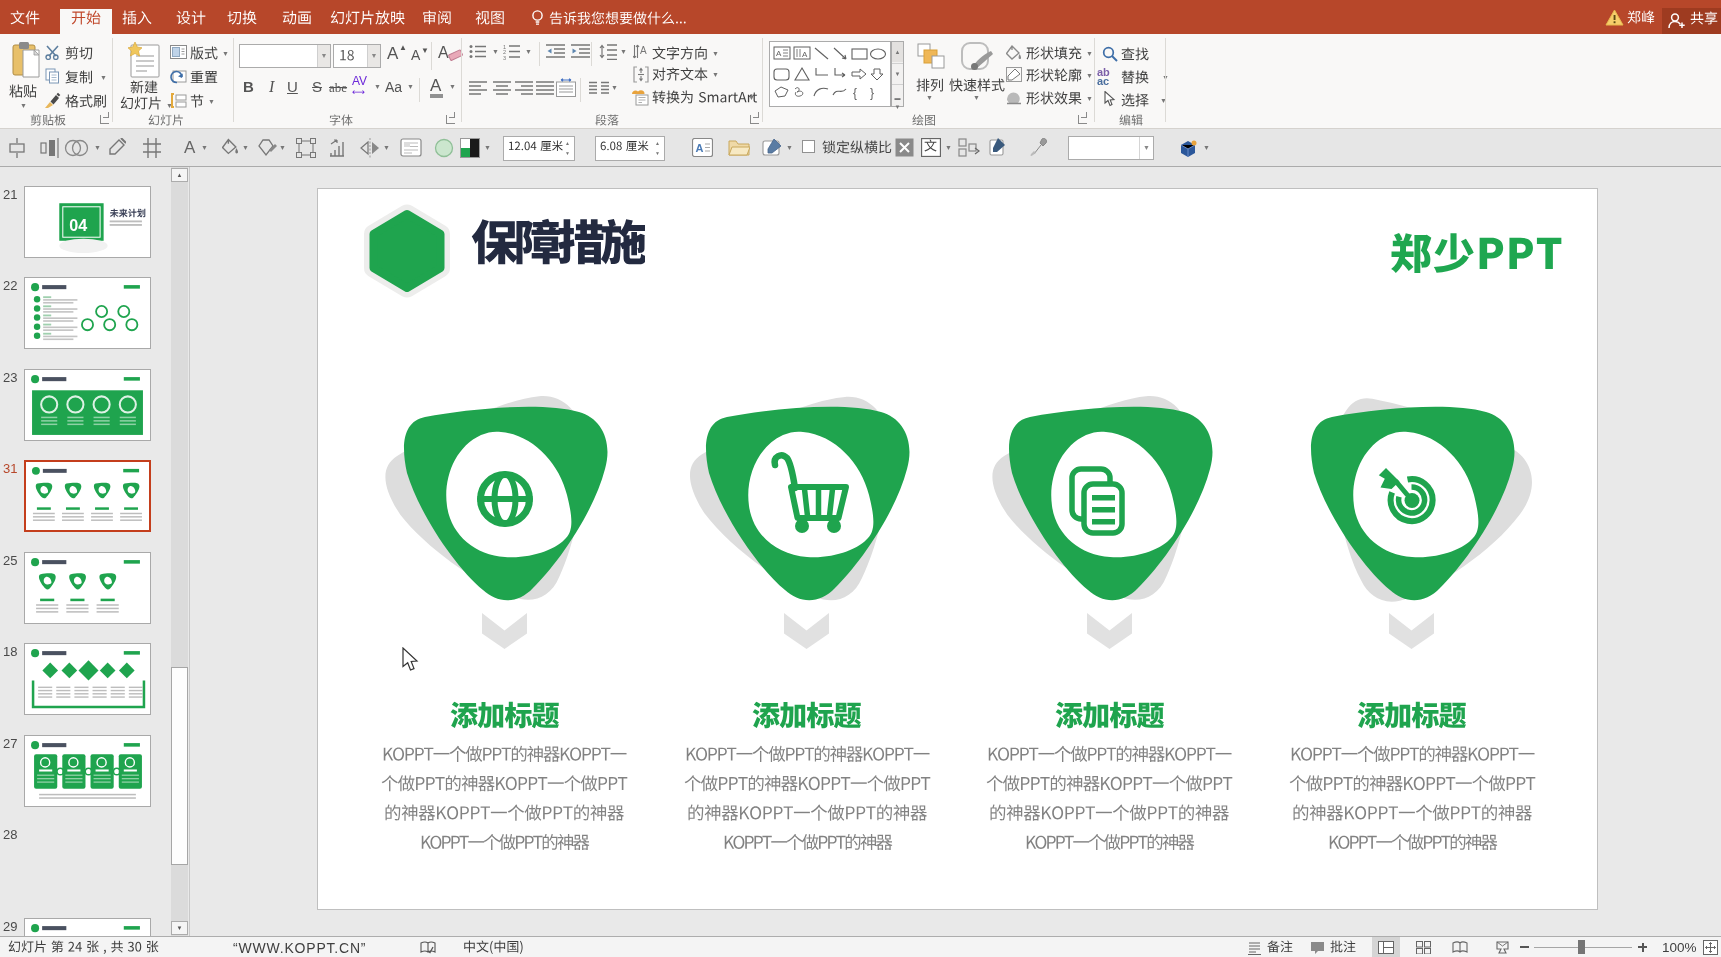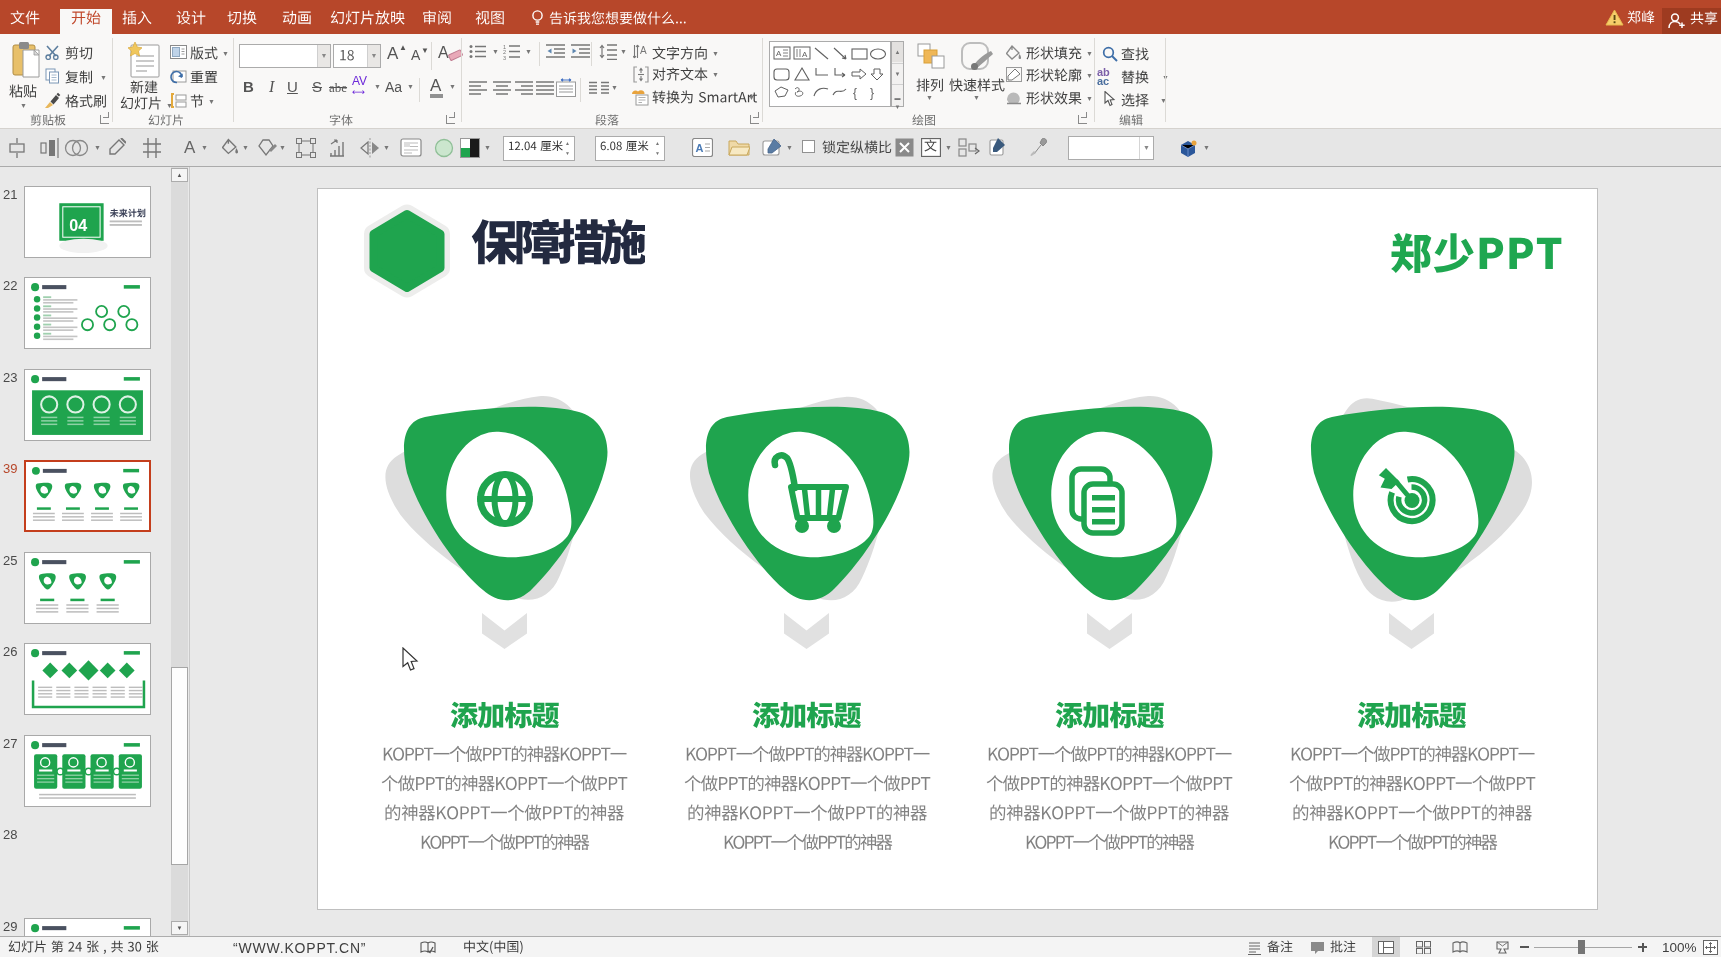--- a/index.html
+++ b/index.html
@@ -835,21 +835,21 @@
           <rect x="42.0" y="52.8" width="16.0" height="1.5" fill="#8ED1A5"></rect>
           <circle cx="76" cy="34" r="8" fill="none" stroke="#fff" stroke-width="2" opacity="0.85"></circle>
           <rect x="68.0" y="46.0" width="16.0" height="1.5" fill="#8ED1A5"></rect>
           <rect x="68.0" y="49.4" width="16.0" height="1.5" fill="#8ED1A5"></rect>
           <rect x="68.0" y="52.8" width="16.0" height="1.5" fill="#8ED1A5"></rect>
           <circle cx="102" cy="34" r="8" fill="none" stroke="#fff" stroke-width="2" opacity="0.85"></circle>
           <rect x="94.0" y="46.0" width="16.0" height="1.5" fill="#8ED1A5"></rect>
           <rect x="94.0" y="49.4" width="16.0" height="1.5" fill="#8ED1A5"></rect>
           <rect x="94.0" y="52.8" width="16.0" height="1.5" fill="#8ED1A5"></rect>
         </svg></div>
-      <div class="tnum" style="top:294px;color:#B7472A;">39</div>
+      <div class="tnum" style="top:294px;color:#B7472A;">31</div>
       <div class="thumb" style="top:293px;border:2px solid #C43E1C;"><svg width="123" height="68" viewBox="0 0 124 69" preserveAspectRatio="none">
           <circle cx="10" cy="9" r="4" fill="#1FA44E"></circle>
           <rect x="17" y="7" width="24" height="4" fill="#4a5160"></rect>
           <rect x="98" y="7" width="16" height="3.5" fill="#1FA44E"></rect>
           <g transform="translate(8.1,18.6) scale(0.0820)">
             <use href="#pick" xlink:href="#pick" fill="#1FA44E"></use>
             <use href="#blob" xlink:href="#blob" fill="#fff" transform="translate(31,29.5) scale(0.75)"></use>
           </g>
           <rect x="11.0" y="46" width="14" height="2.5" fill="#1FA44E"></rect>
           <rect x="7.0" y="51.5" width="22.0" height="1.5" fill="#BDBDBD"></rect>
@@ -903,21 +903,21 @@
           <rect x="41.0" y="57.3" width="22.0" height="1.5" fill="#BDBDBD"></rect>
           <g transform="translate(72.1,17.6) scale(0.0820)">
             <use href="#pick" xlink:href="#pick" fill="#1FA44E"></use>
             <use href="#blob" xlink:href="#blob" fill="#fff" transform="translate(31,29.5) scale(0.75)"></use>
           </g>
           <rect x="75.0" y="45" width="14" height="2.5" fill="#1FA44E"></rect>
           <rect x="71.0" y="50.5" width="22.0" height="1.5" fill="#BDBDBD"></rect>
           <rect x="71.0" y="53.9" width="22.0" height="1.5" fill="#BDBDBD"></rect>
           <rect x="71.0" y="57.3" width="22.0" height="1.5" fill="#BDBDBD"></rect>
         </svg></div>
-      <div class="tnum" style="top:477px;color:#4A4A4A;">26</div>
+      <div class="tnum" style="top:477px;color:#4A4A4A;">18</div>
       <div class="thumb" style="top:476px;"><svg width="125" height="70" viewBox="0 0 124 69" preserveAspectRatio="none">
           <circle cx="10" cy="9" r="4" fill="#1FA44E"></circle>
           <rect x="17" y="7" width="24" height="4" fill="#4a5160"></rect>
           <rect x="98" y="7" width="16" height="3.5" fill="#1FA44E"></rect>
           <rect x="19.5" y="20.5" width="11" height="11" fill="#1FA44E" transform="rotate(45 25 26)"></rect>
           <rect x="38.5" y="20.5" width="11" height="11" fill="#1FA44E" transform="rotate(45 44 26)"></rect>
           <rect x="56.0" y="19.0" width="14" height="14" fill="#1FA44E" transform="rotate(45 63 26)"></rect>
           <rect x="76.5" y="20.5" width="11" height="11" fill="#1FA44E" transform="rotate(45 82 26)"></rect>
           <rect x="95.5" y="20.5" width="11" height="11" fill="#1FA44E" transform="rotate(45 101 26)"></rect>
           <path d="M8 36 L8 62 L118 62 L118 36" fill="none" stroke="#1FA44E" stroke-width="2.5"></path>

